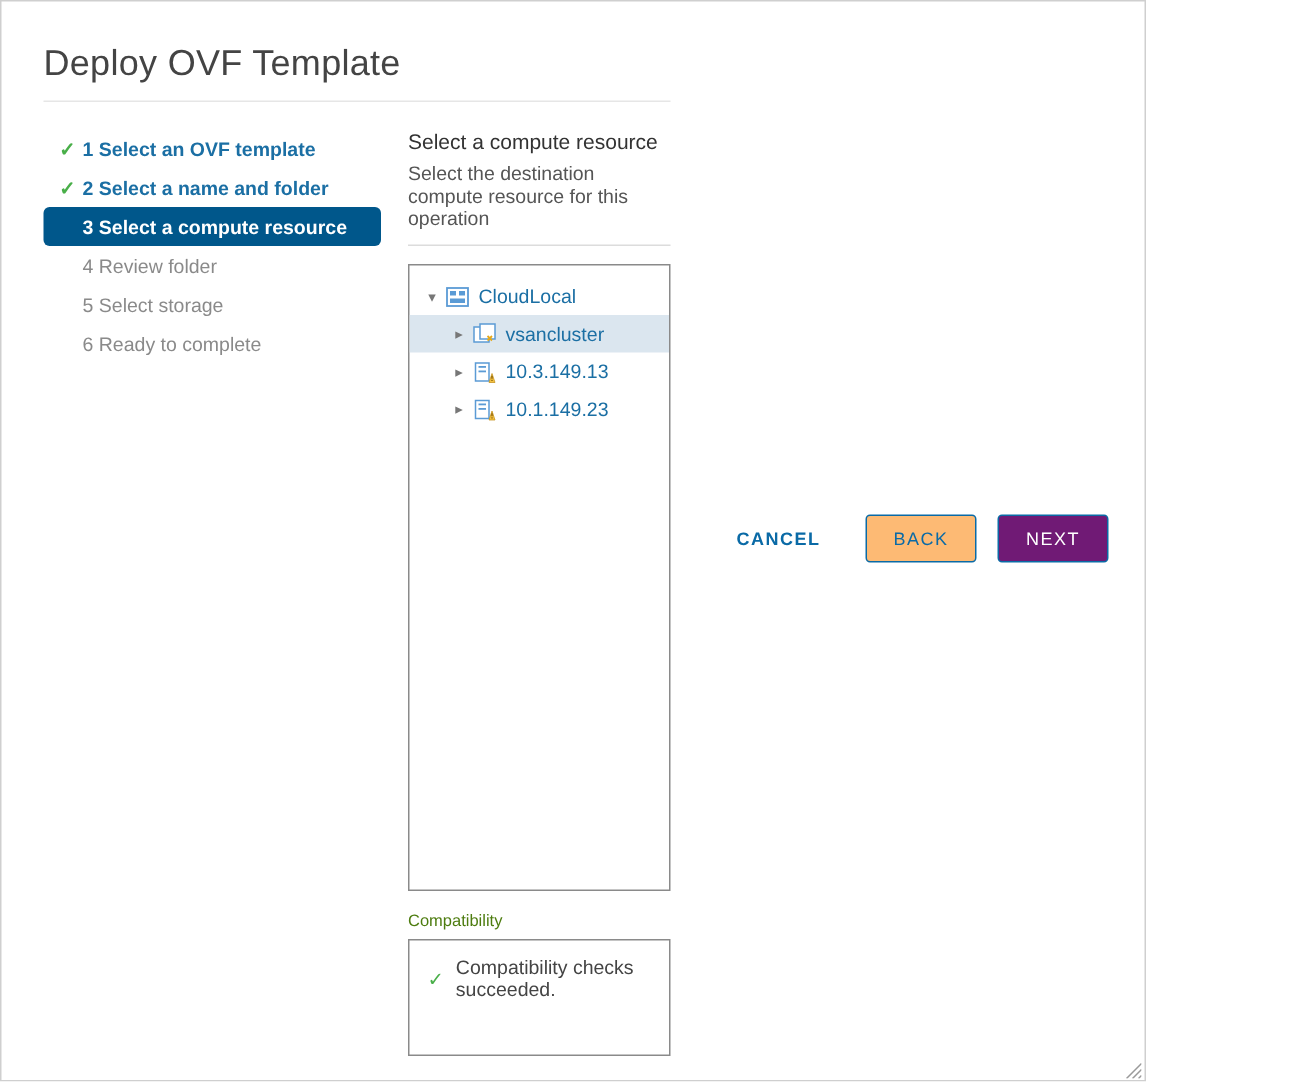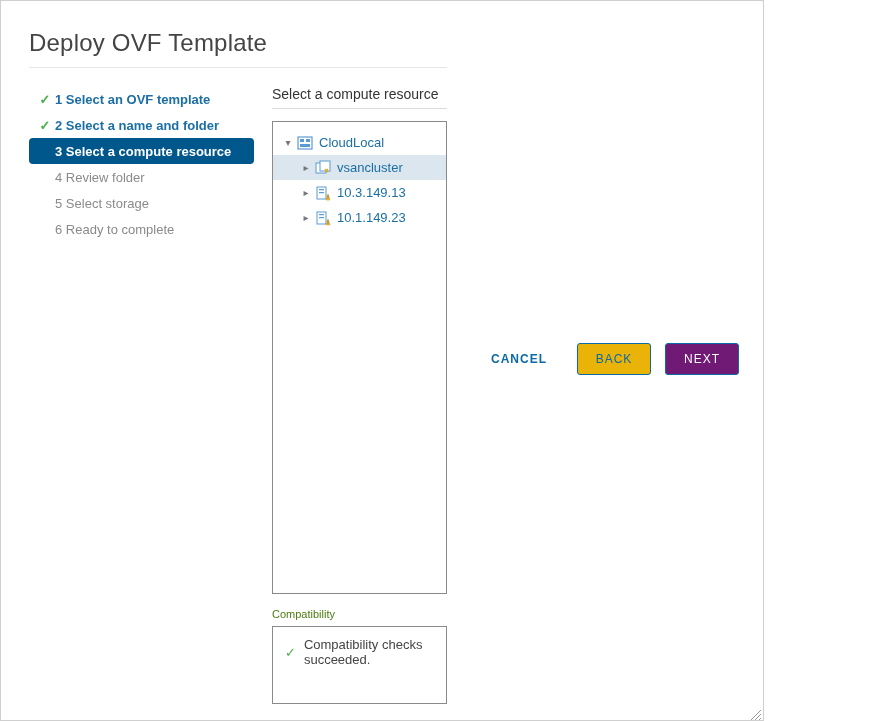--- a/index.html
+++ b/index.html
@@ -29,21 +29,21 @@
   .tree-row { display: flex; align-items: center; height: 25px; padding: 0 8px; font-size: 13px; color: #1b6fa4; cursor: default; }
   .tree-row.selected { background: #dbe6ef; }
   .caret { width: 14px; text-align: center; color: #777; font-size: 10px; cursor: pointer; user-select: none; }
   .icon { width: 16px; height: 16px; margin: 0 6px 0 2px; display: inline-flex; align-items: center; justify-content: center; }
   .compat-label { font-size: 11px; color: #4d7c0f; margin: 14px 0 6px 0; }
   .compat-box { border: 1px solid #8a8a8a; height: 78px; padding: 10px 12px; font-size: 13px; color: #444; }
   .compat-row { display: flex; align-items: center; gap: 8px; }
   .footer { display: flex; justify-content: flex-end; align-items: center; gap: 14px; padding: 14px 24px 18px 0; }
   .btn { height: 32px; padding: 0 16px; font-size: 12px; letter-spacing: 1px; border-radius: 3px; cursor: pointer; display: inline-flex; align-items: center; justify-content: center; }
   .btn.link { background: none; border: none; color: #0a6aa6; font-weight: 600; }
-  .btn.outline { background: #eab308; border: 1px solid #0a6aa6; color: #0a6aa6; min-width: 74px; }
+  .btn.outline { background: #fdba74; border: 1px solid #0a6aa6; color: #0a6aa6; min-width: 74px; }
   .btn.primary { background: #701a75; border: 1px solid #0a6aa6; color: #fff; min-width: 74px; }
   .indent-0 { padding-left: 8px; }
   .indent-1 { padding-left: 26px; }
   .resize-grip { position: absolute; right: 2px; bottom: 2px; width: 12px; height: 12px; }
 </style>
 </head>
 <body>
 
 <div class="dialog">
   <div class="dialog-inner">
@@ -79,20 +79,21 @@
         </div>
         <div class="step pending">
           <span class="chk">✓</span>
           <span>6</span>&nbsp;
           <span class="label">Ready to complete</span>
         </div>
       </div>
 
       <div class="main">
         <div class="main-title">Select a compute resource</div>
+        <div class="main-sub">Select the destination compute resource for this operation</div>
         <hr class="main-rule">
 
         <div class="tree-box">
           <div class="tree-row indent-0">
             <span class="caret">▾</span>
             <span class="icon">
               <svg width="16" height="16" viewBox="0 0 16 16">
                   <rect x="1" y="2" width="14" height="12" fill="none" stroke="#5b9bd5" stroke-width="1.2"></rect>
                   <rect x="3" y="4" width="4" height="3" fill="#5b9bd5"></rect>
                   <rect x="9" y="4" width="4" height="3" fill="#5b9bd5"></rect>

